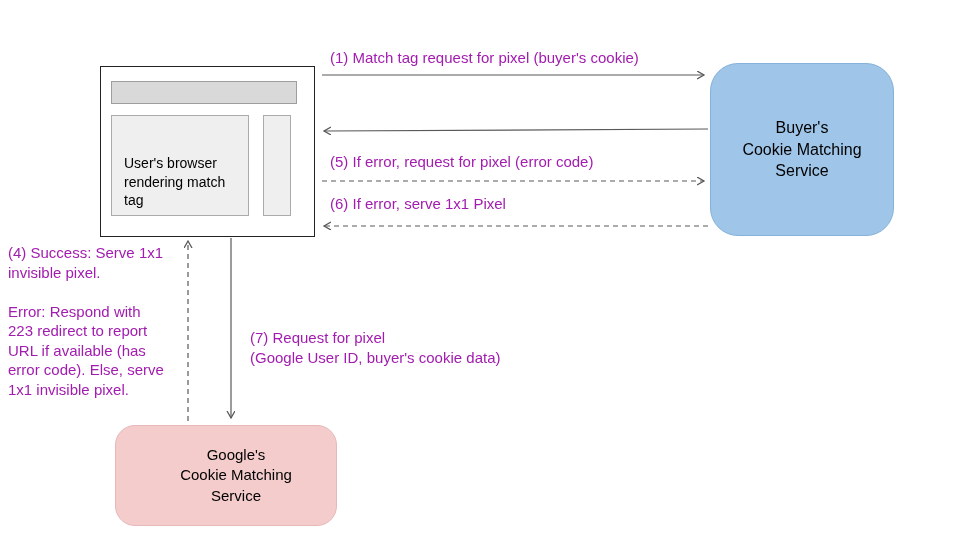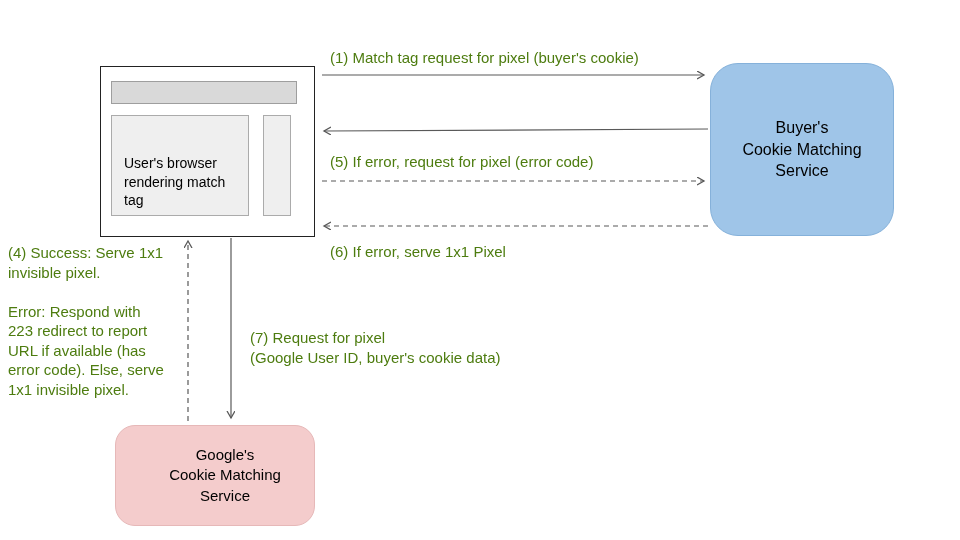--- a/index.html
+++ b/index.html
@@ -11,21 +11,21 @@
     background: #ffffff;
     font-family: "Liberation Sans", sans-serif;
     overflow: hidden;
     color: #000;
   }
   .abs { position: absolute; }
   .arrow-label {
     font-size: 15px;
     line-height: 1.3;
     white-space: pre-line;
-    color: #4d7c0f;
+    color: #a21caf;
   }
   
   .browser {
     left: 100px; top: 66px;
     width: 215px; height: 171px;
     background: #ffffff;
     border: 1.5px solid #222222;
   }
   .browser-bar {
     position: absolute;
@@ -64,21 +64,21 @@
   .node-buyer {
     left: 710px; top: 63px;
     width: 184px; height: 173px;
     background: #9fc5e8;
     border: 1px solid #85b1da;
     border-radius: 28px;
     font-size: 16px;
   }
   .node-google {
     left: 115px; top: 425px;
-    width: 200px; height: 101px;
+    width: 222px; height: 101px;
     background: #f4cccc;
     border: 1px solid #e6b8b8;
     border-radius: 20px;
     font-size: 15px;
     padding-left: 20px;
   }
   svg.flow { left: 0; top: 0; pointer-events: none; }
 </style>
 </head>
 <body>
@@ -125,21 +125,21 @@
     <span>Google's
 Cookie Matching
 Service</span>
   </div>
 
   <div class="abs arrow-label" style="left:330px; top:48px;">(1)  Match tag request for pixel (buyer's cookie)</div>
 
 
   <div class="abs arrow-label" style="left:330px; top:152px;">(5) If error, request for pixel (error code)</div>
 
-  <div class="abs arrow-label" style="left:330px; top:194px;margin-top:48px;">(6) If error, serve 1x1 Pixel</div>
+  <div class="abs arrow-label" style="left:330px; top:194px;">(6) If error, serve 1x1 Pixel</div>
 
   <div class="abs arrow-label" style="left:250px; top:328px;">(7)  Request for pixel
 (Google User ID, buyer's cookie data)</div>
 
   <div class="abs arrow-label" style="left:8px; top:243px; width:182px;">(4) Success: Serve 1x1
 invisible pixel.
 
 Error: Respond with
 223 redirect to report
 URL if available (has

